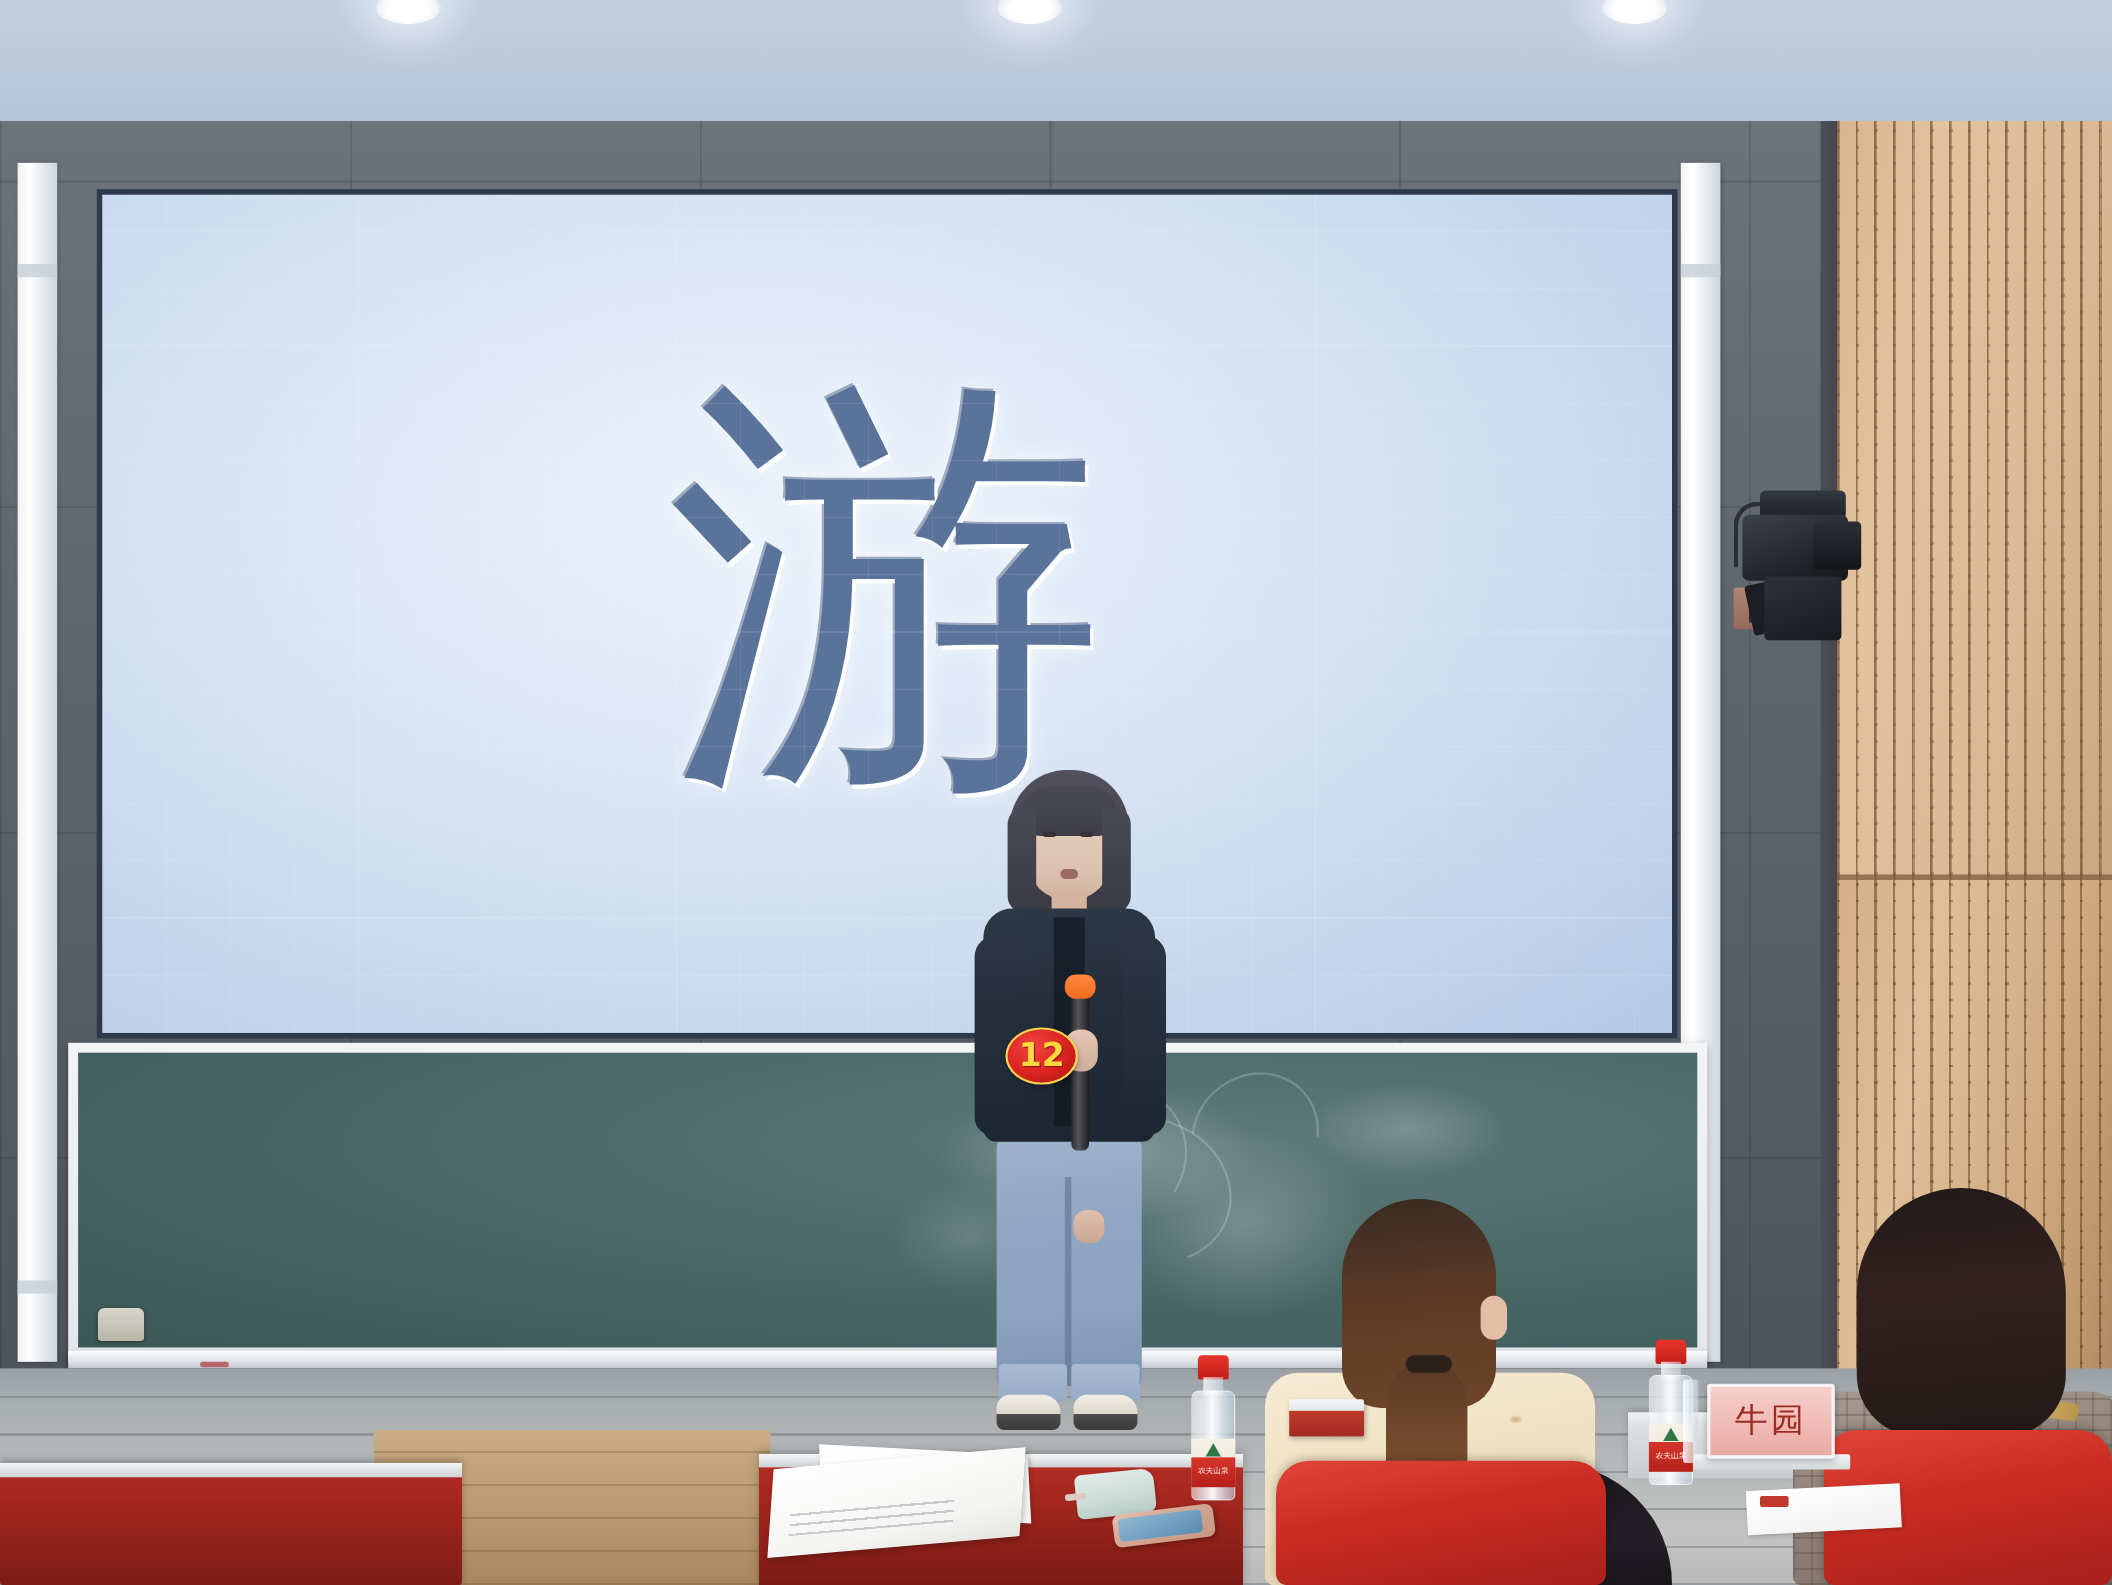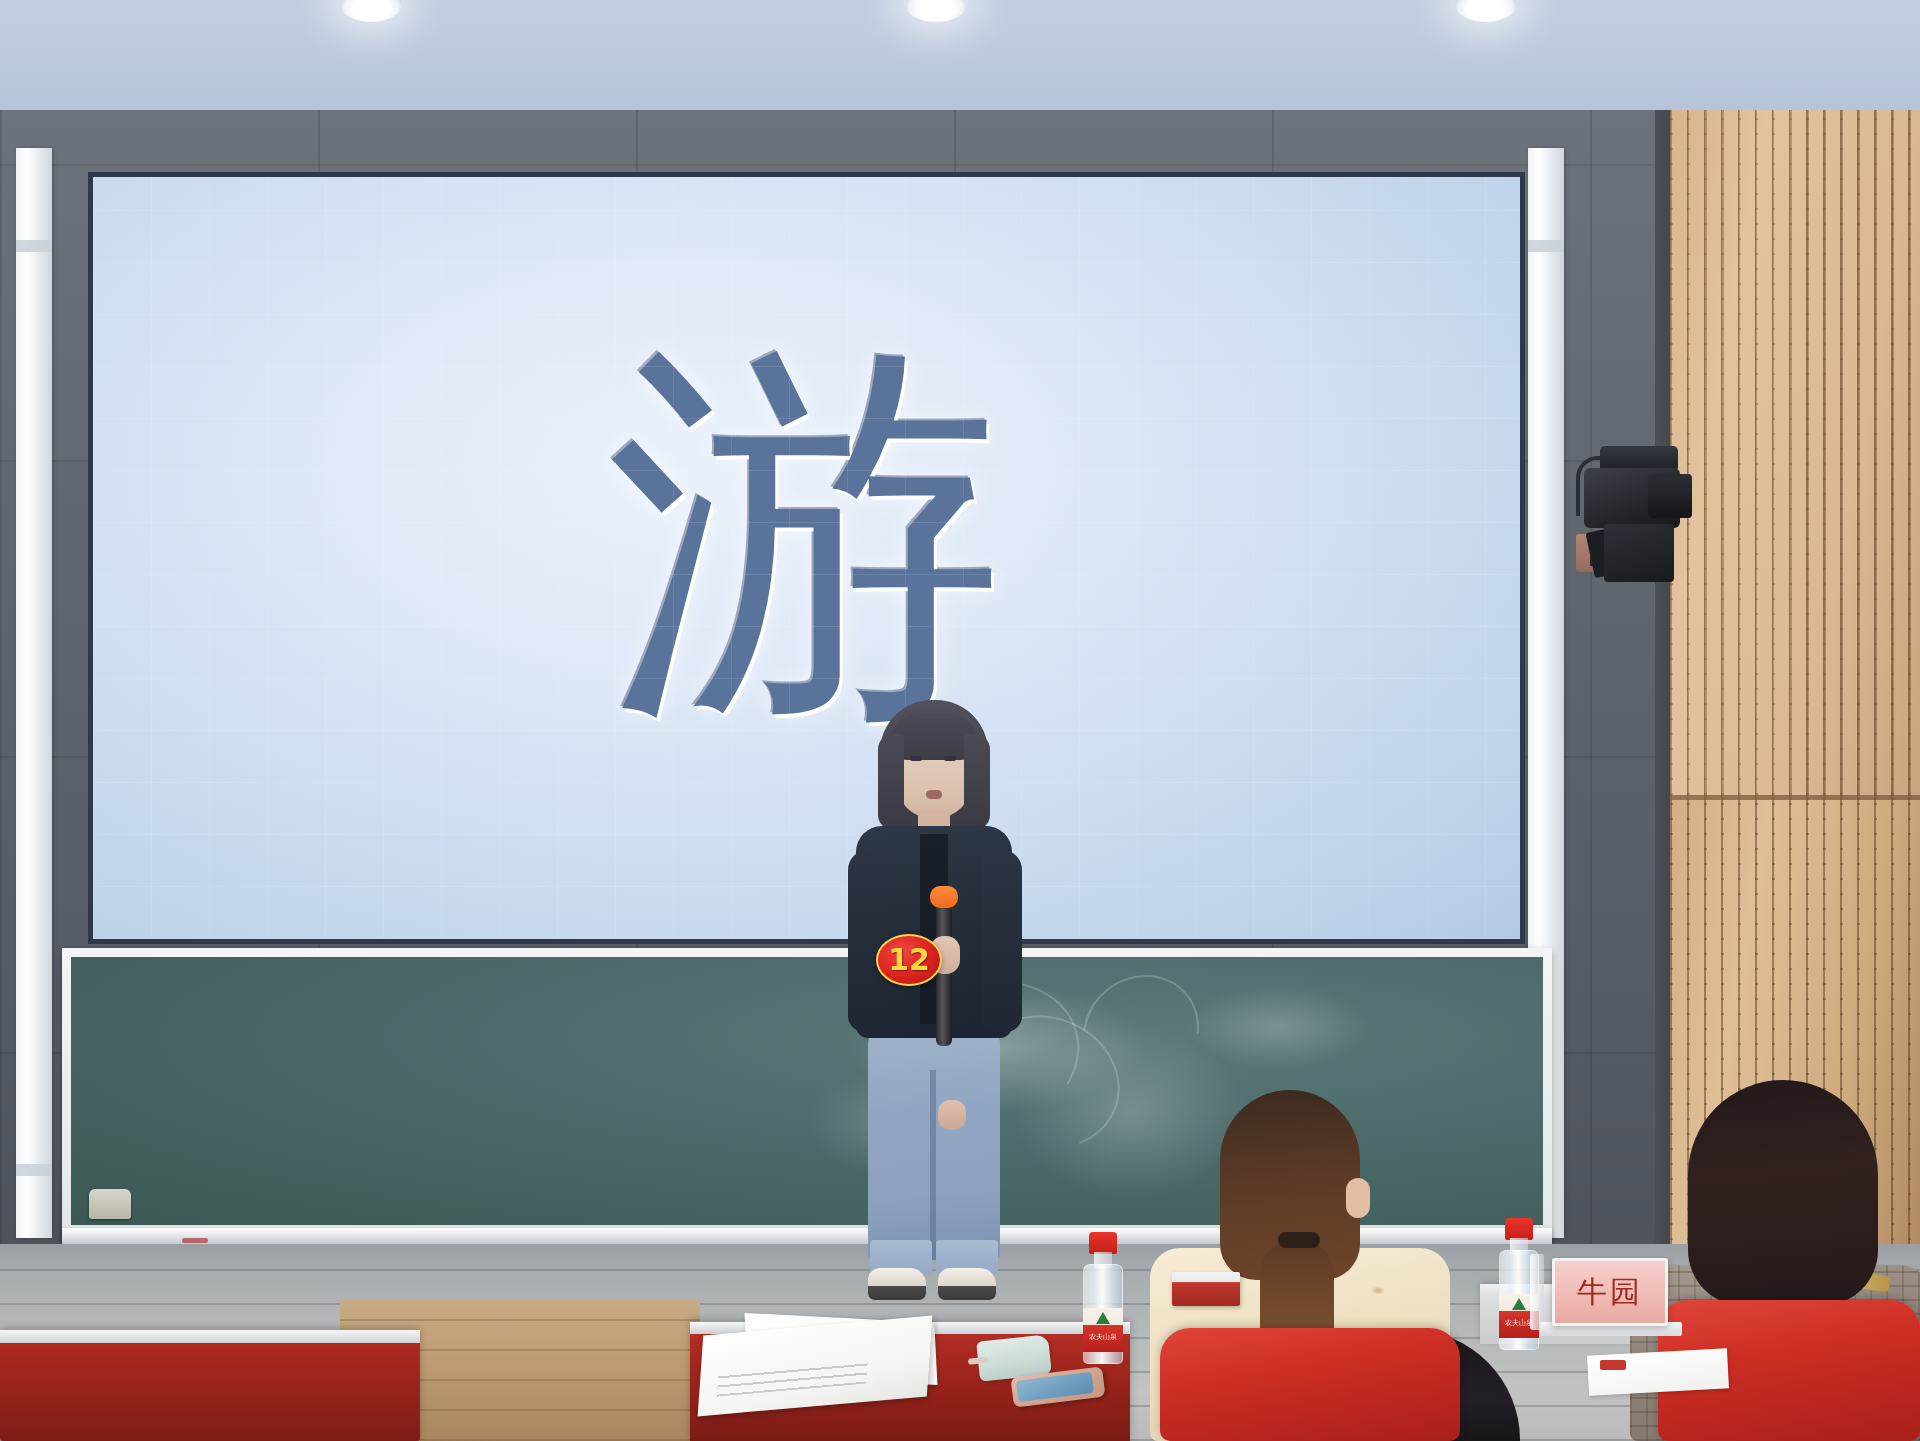--- a/index.html
+++ b/index.html
@@ -186,21 +186,21 @@
   .floor-wood {
     position:absolute; left:340px; top:1300px; width:360px; height:141px;
     background:linear-gradient(180deg,#c9ab85 0%, #bb9a72 50%, #a9865f 100%);
   }
   .floor-wood::after{
     content:""; position:absolute; inset:0;
     background-image:repeating-linear-gradient(0deg, rgba(110,80,50,.3) 0 2px, rgba(0,0,0,0) 2px 30px);
   }
 
   
-  .speaker { position:absolute; left:834px; top:700px; width:200px; height:620px;text-decoration:underline; }
+  .speaker { position:absolute; left:872px; top:700px; width:200px; height:620px;text-decoration:underline; }
   .sp-hair-back {
     position:absolute; left:46px; top:0; width:108px; height:132px;
     background:linear-gradient(180deg,#4c4churn 0%, #3b3b44 100%);
     background:linear-gradient(180deg,#51505c 0%, #3a3a43 100%);
     border-radius:52px 52px 40px 40px;
   }
   .sp-face {
     position:absolute; left:63px; top:26px; width:74px; height:92px;
     background:linear-gradient(180deg,#e8d2c2 0%, #dcc2af 70%, #d0b39f 100%);
     border-radius:36px 36px 34px 34px;

